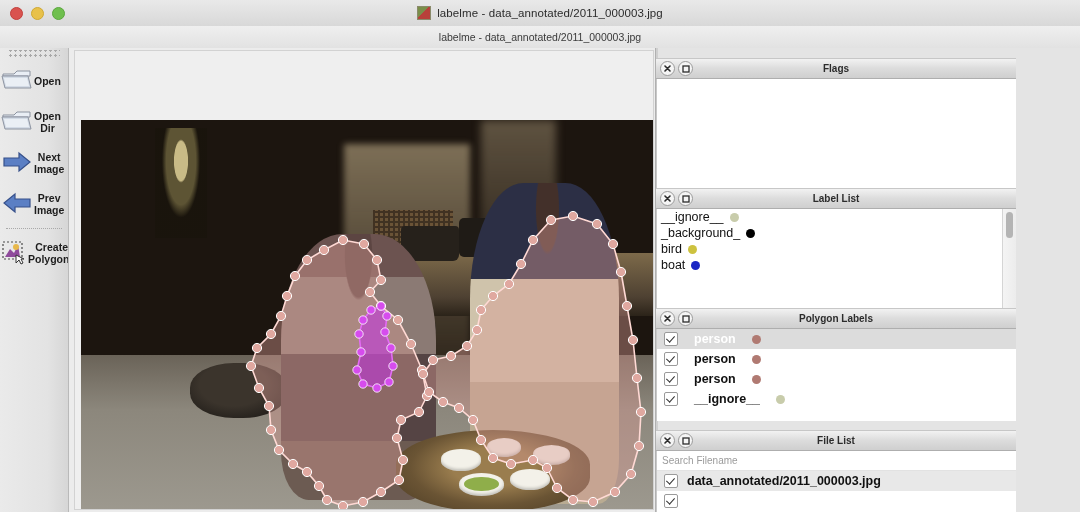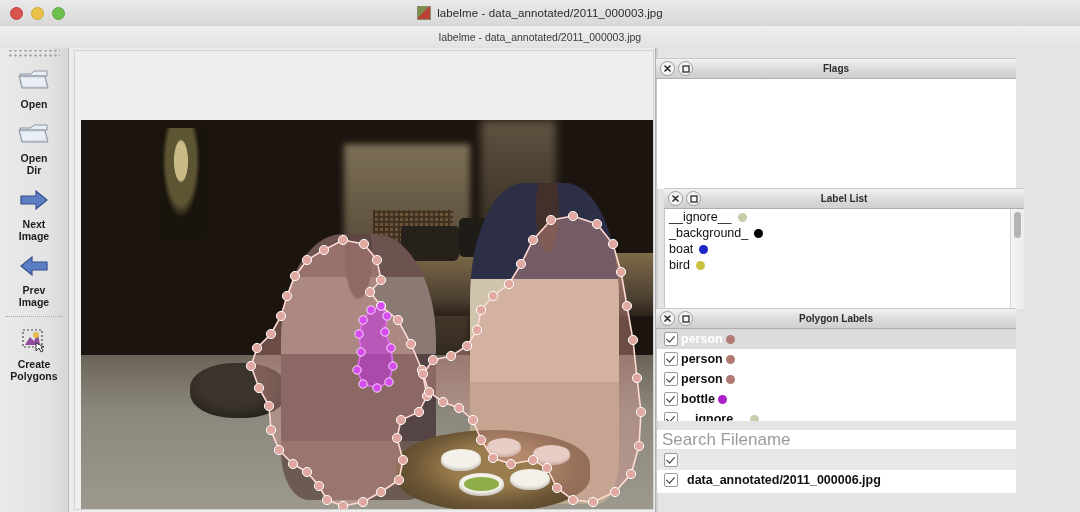--- a/index.html
+++ b/index.html
@@ -68,21 +68,21 @@
     overflow: hidden;
   }
   .grip {
     height: 9px; margin: 2px 8px 1px 8px;
     background-image: radial-gradient(#a8a8a8 1px, transparent 1.2px);
     background-size: 5px 5px;
     background-position: 0 3px;
   }
   .tool {
     width: 68px; padding: 3px 0 4px 0;
-    display: flex; flex-direction: column; align-items: center;
+    display: flex; flex-direction: row; align-items: center;
     cursor: default;
   }
   .tool .glyph { height: 34px; display: flex; align-items: center; justify-content: center; }
   .tool .tlabel {
     font-size: 10.5px; color: #1d1d1d; text-align: center;
     line-height: 12px; font-weight: 700; margin-top: 1px;
     font-family: "Liberation Sans", sans-serif;
   }
   .tool.disabled .tlabel { color: #a6a6a6; }
   .sep {
@@ -239,63 +239,63 @@
   .panel-body {
     background: #ffffff; overflow: hidden; position: relative;
     border-left: 1px solid #c8c8c8;
   }
 
   
   #flags-panel { top: 10px; }
   #flags-body { height: 110px; }
 
   
-  #labellist-panel { top: 140px; padding-left: 8px; }
+  #labellist-panel { top: 140px; }
   #labellist-body { height: 100px; }
   .label-row {
     display: flex; align-items: center; gap: 6px;
     height: 16px; padding-left: 4px; font-size: 12.5px; color: #111;
   }
   .dot { width: 9px; height: 9px; border-radius: 50%; display: inline-block; flex: none; }
   .vscroll {
     position: absolute; right: 0; top: 0; width: 13px; height: 100%;
     background: linear-gradient(to right, #f4f4f4, #ececec);
     border-left: 1px solid #d5d5d5;
   }
   .vthumb {
     position: absolute; left: 3px; top: 3px; width: 7px; height: 26px;
     background: #b4b4b4; border-radius: 4px;
   }
 
   
   #polylabels-panel { top: 260px; }
   #polylabels-body { height: 92px; }
   .poly-row {
-    display: flex; align-items: center; gap: 3px;
+    display: flex; align-items: center; gap: 16px;
     height: 20px; padding-left: 7px; font-size: 12.5px;
     color: #111; font-weight: 700;
   }
   .poly-row.selected { background: #dcdcdc; }
   .poly-row.selected .poly-text { color: #ffffff; }
   .cbox {
     width: 12px; height: 12px; border: 1px solid #9a9a9a; background: #fff;
     border-radius: 2px; position: relative; flex: none;
   }
   .cbox::after {
     content: ""; position: absolute; left: 3px; top: 1px;
     width: 4px; height: 7px; border: solid #333;
     border-width: 0 1.6px 1.6px 0; transform: rotate(42deg);
   }
 
   
   #filelist-panel { top: 382px; }
   #filelist-body { height: 63px; }
   .search-box {
     height: 19px; display: flex; align-items: center; padding-left: 5px;
-    font-size: 17px; color: #9b9b9b; background: #fff;
+    font-size: 10px; color: #9b9b9b; background: #fff;
     border-bottom: 1px solid #e2e2e2;
   }
   .file-row {
     display: flex; align-items: center; gap: 9px;
     height: 20px; padding-left: 7px; font-size: 12.5px;
     color: #111; font-weight: 700;
   }
   .file-row.selected { background: #e8e8e8; }
 
   
@@ -563,26 +563,26 @@
         <div class="panel-body" id="labellist-body">
           <div class="label-row">
             <span>__ignore__</span>
             <span class="dot" style="background:#c8ccab"></span>
           </div>
           <div class="label-row">
             <span>_background_</span>
             <span class="dot" style="background:#000000"></span>
           </div>
           <div class="label-row">
+            <span>bird</span>
+            <span class="dot" style="background:#cdc23f"></span>
+          </div>
+          <div class="label-row">
             <span>boat</span>
             <span class="dot" style="background:#1b27c4"></span>
-          </div>
-          <div class="label-row">
-            <span>bird</span>
-            <span class="dot" style="background:#cdc23f"></span>
           </div>
           <div class="vscroll">
             <div class="vthumb"></div>
           </div>
         </div>
       </div>
 
       <div class="panel" id="polylabels-panel">
         <div class="panel-head">
           <div class="head-btns">
@@ -610,39 +610,49 @@
             <span class="poly-text">person</span>
             <span class="dot" style="background:#b07a72"></span>
           </div>
           <div class="poly-row">
             <span class="cbox"></span>
             <span class="poly-text">person</span>
             <span class="dot" style="background:#b07a72"></span>
           </div>
           <div class="poly-row">
             <span class="cbox"></span>
-            <span class="poly-text">bottle</span>
-            <span class="dot" style="background:#ab20c9"></span>
-          </div>
-          <div class="poly-row">
-            <span class="cbox"></span>
             <span class="poly-text">__ignore__</span>
             <span class="dot" style="background:#c8ccab"></span>
           </div>
         </div>
       </div>
 
       <div class="panel" id="filelist-panel">
+        <div class="panel-head">
+          <div class="head-btns">
+            <span class="hbtn">
+              <svg width="7" height="7" viewBox="0 0 7 7">
+                  <path d="M1 1 L6 6 M6 1 L1 6" stroke="#2b2b2b" stroke-width="1.6" stroke-linecap="round"></path>
+                </svg>
+            </span>
+            <span class="hbtn">
+              <svg width="8" height="8" viewBox="0 0 8 8">
+                  <rect x="1" y="1" width="6" height="6" fill="none" stroke="#2b2b2b" stroke-width="1.3"></rect>
+                </svg>
+            </span>
+          </div>
+          <span class="panel-title">File List</span>
+        </div>
         <div class="panel-body" id="filelist-body">
           <div class="search-box">Search Filename</div>
           <div class="file-row selected">
             <span class="cbox"></span>
+            <span>data_annotated/2011_000003.jpg</span>
           </div>
           <div class="file-row">
             <span class="cbox"></span>
-            <span>data_annotated/2011_000006.jpg</span>
           </div>
         </div>
       </div>
 
     </div>
   </div>
 </div>
 
 </body></html>

